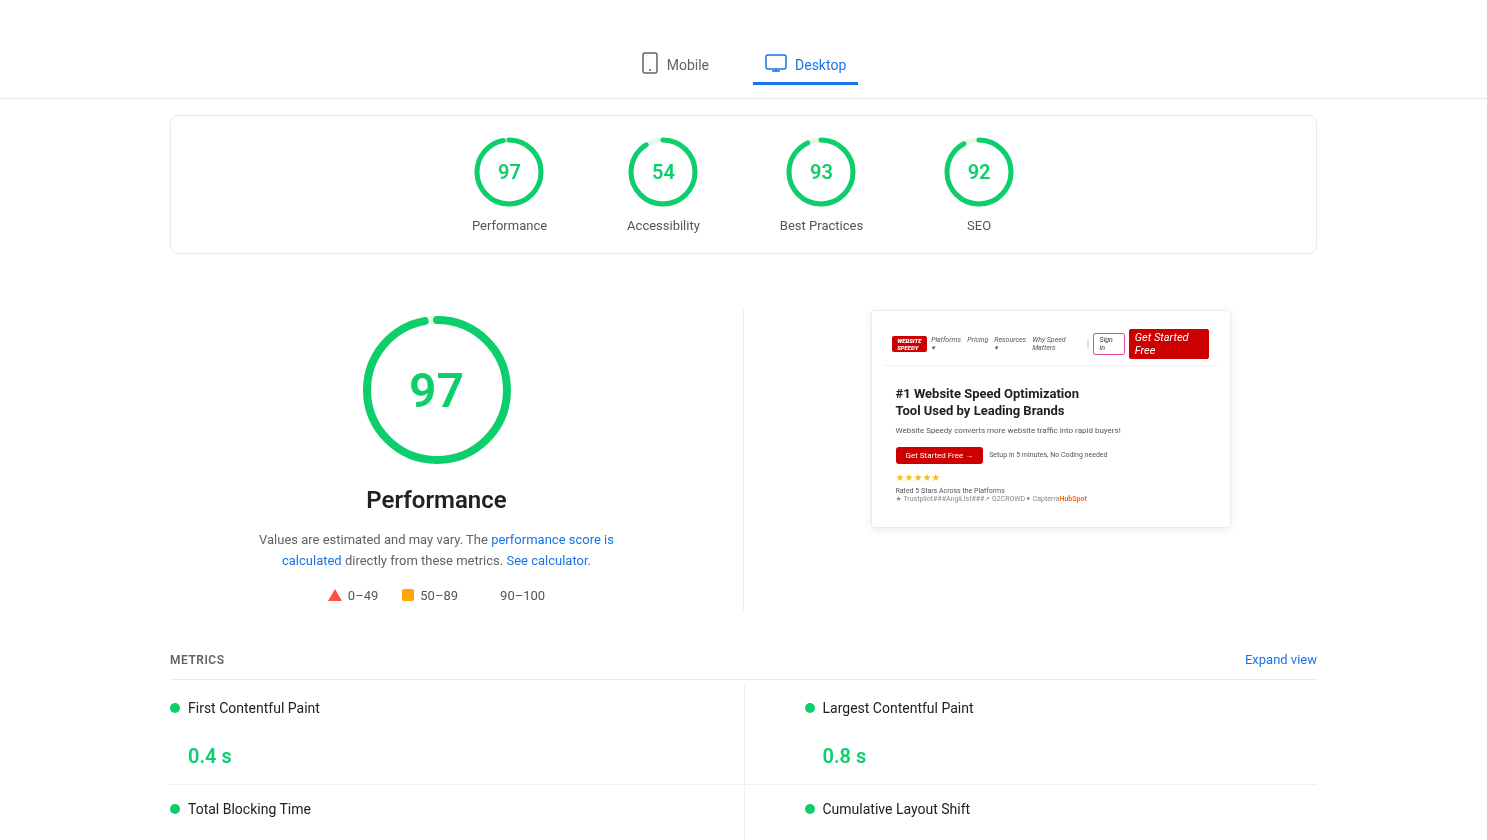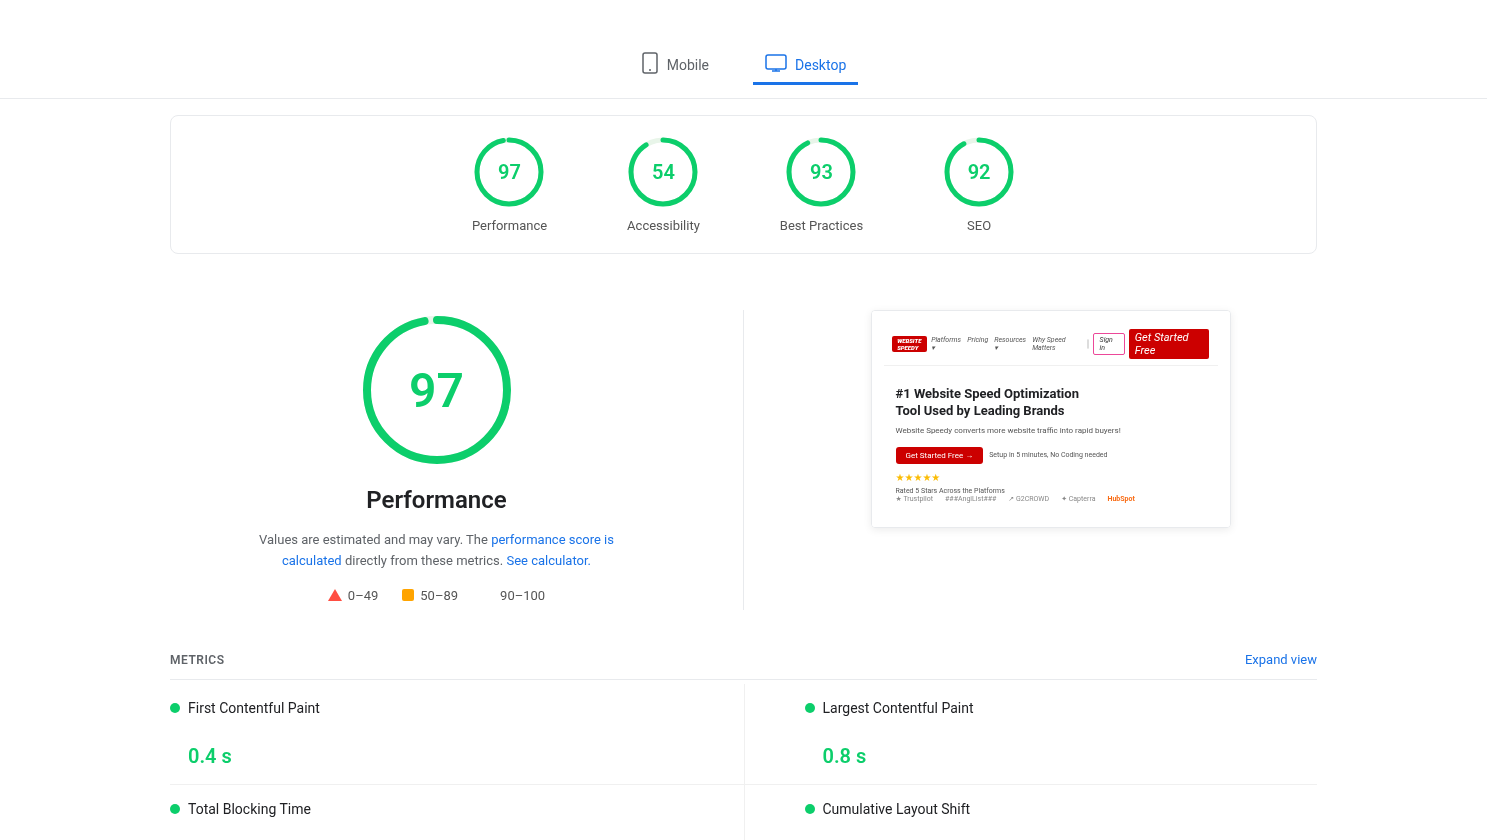--- a/index.html
+++ b/index.html
@@ -331,21 +331,21 @@
     .screenshot-stars {
       display: flex;
       gap: 2px;
       font-size: 10px;
       color: #fbbc04;
       margin-bottom: 4px;
     }
 
     .screenshot-logos {
       display: flex;
-      gap: 12px;
+      gap: 0;
       align-items: center;
       font-size: 7px;
       color: #888;
     }
 
     
     .metrics-section {
       padding: 0 170px 30px;
     }
 

